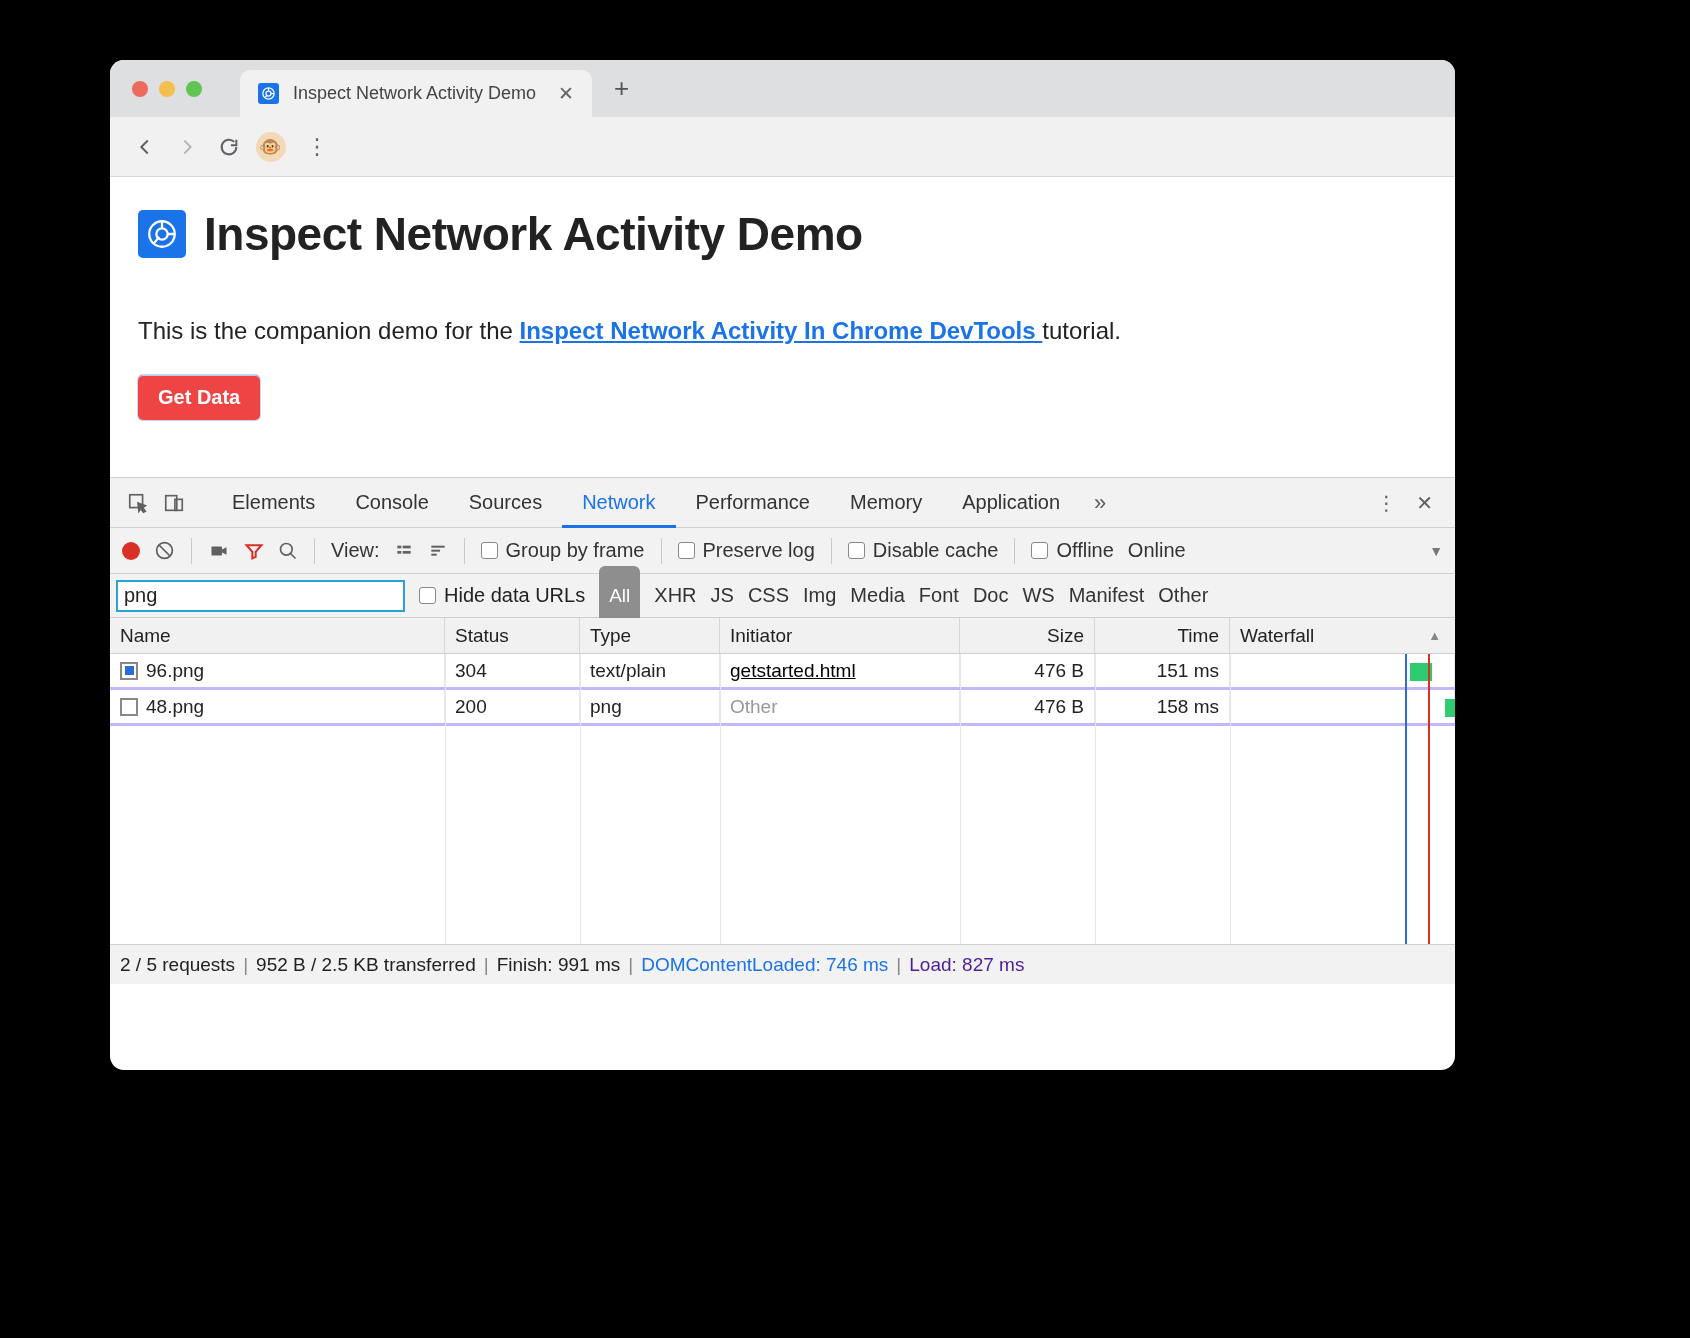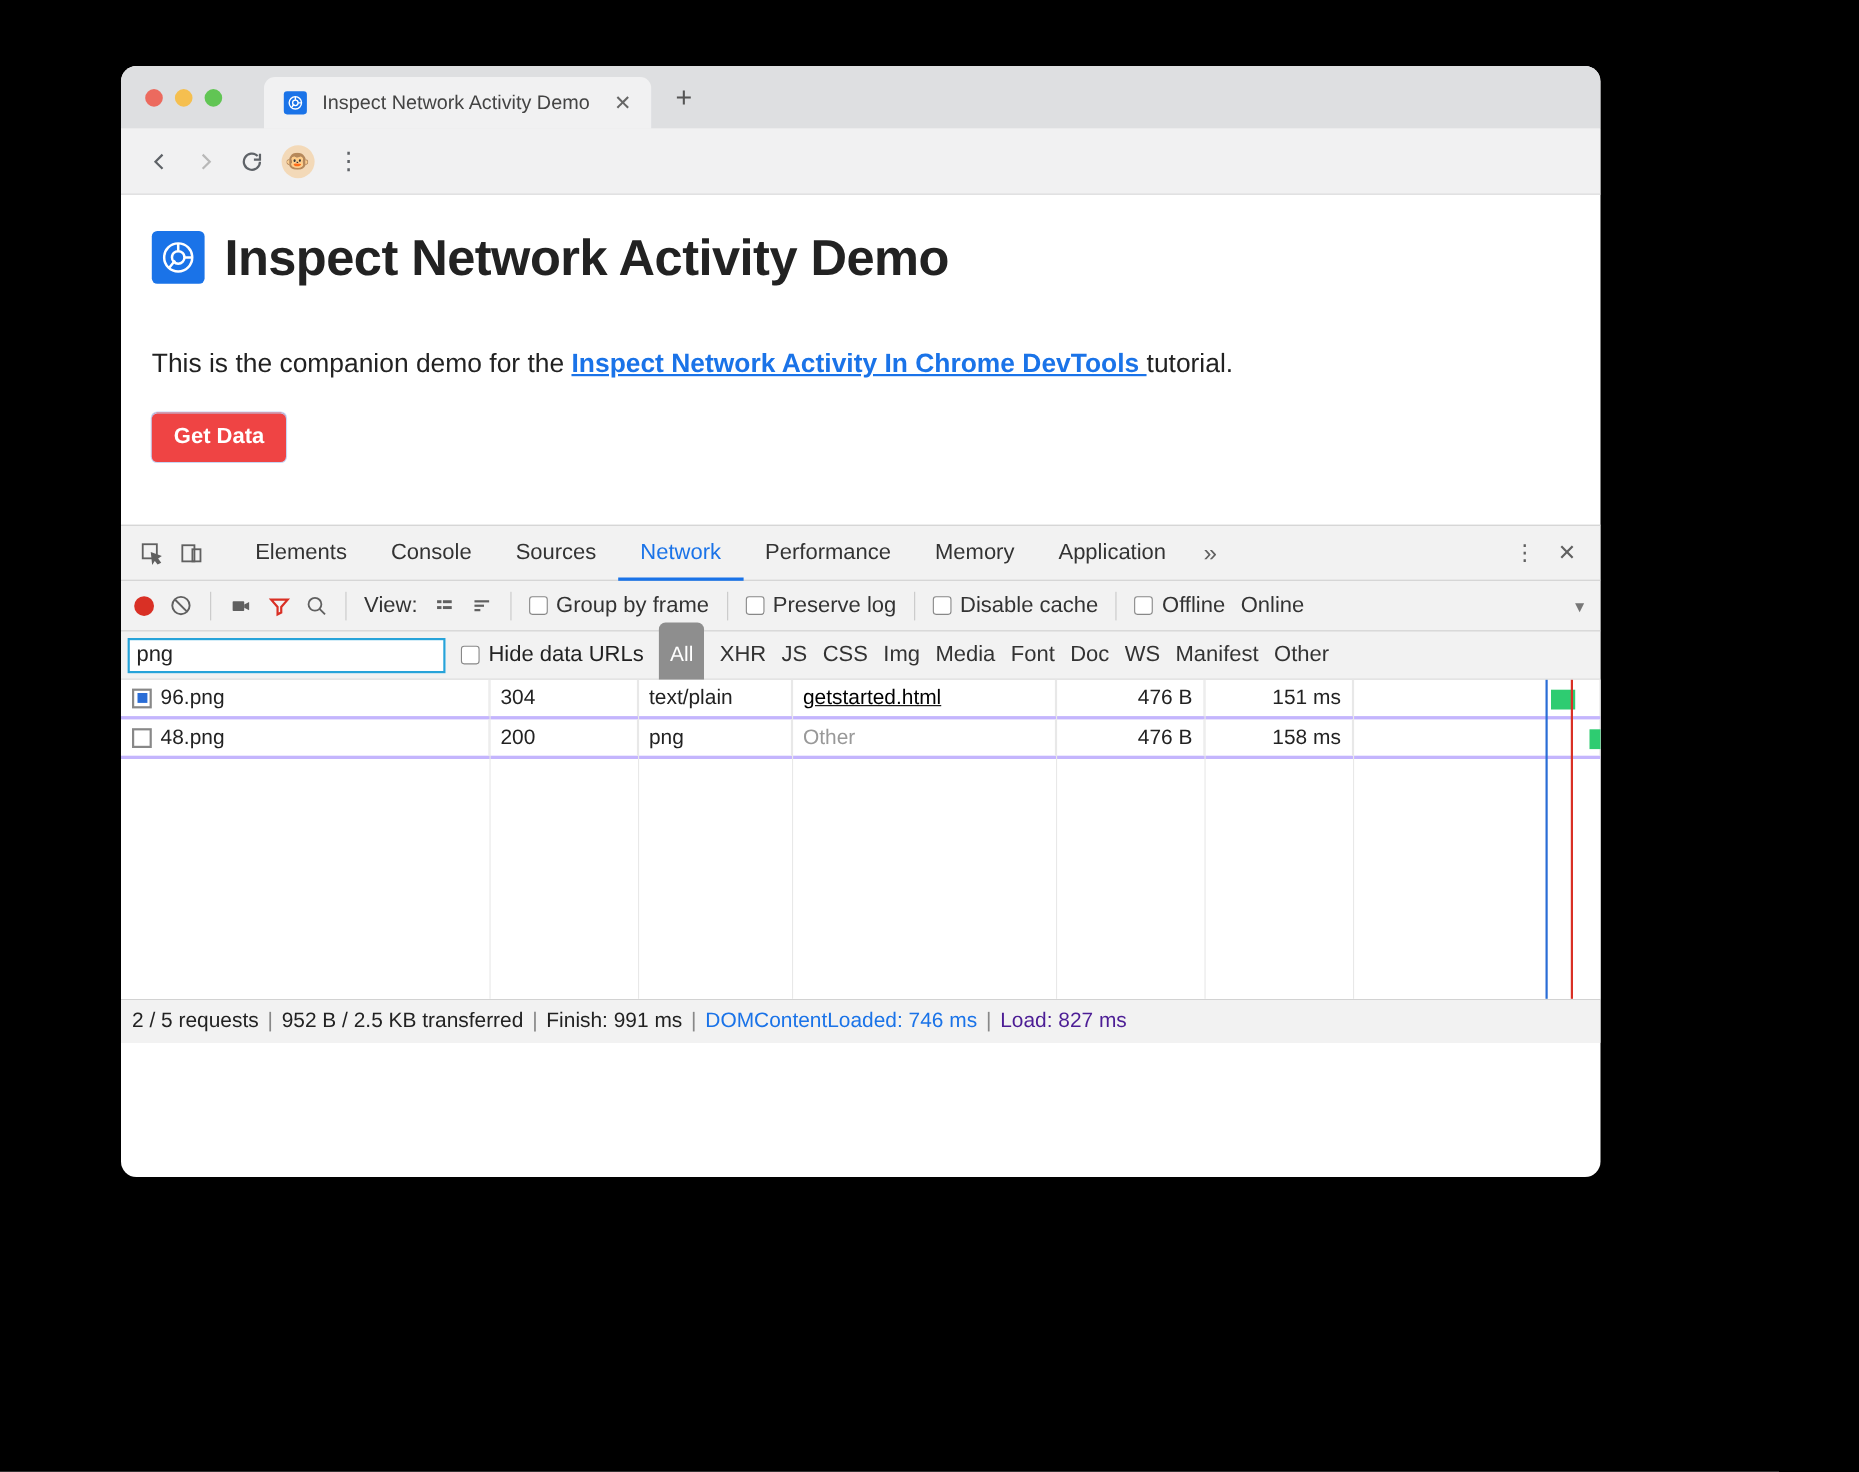--- a/index.html
+++ b/index.html
@@ -258,20 +258,29 @@
       <span class="ftype">Img</span>
       <span class="ftype">Media</span>
       <span class="ftype">Font</span>
       <span class="ftype">Doc</span>
       <span class="ftype">WS</span>
       <span class="ftype">Manifest</span>
       <span class="ftype">Other</span>
     </div>
 
     <div class="grid grid-area">
+      <div class="grid-head">
+        <div class="col name">Name</div>
+        <div class="col status">Status</div>
+        <div class="col type">Type</div>
+        <div class="col init">Initiator</div>
+        <div class="col size">Size</div>
+        <div class="col time">Time</div>
+        <div class="col wf">Waterfall</div>
+      </div>
       <div class="grid-body">
         <div class="row">
           <div class="col name">
               <span class="thumb blue"></span>
               <span>96.png</span>
             </div>
           <div class="col status">304</div>
           <div class="col type">text/plain</div>
           <div class="col init">
               <span class="initiator-link">getstarted.html</span>

